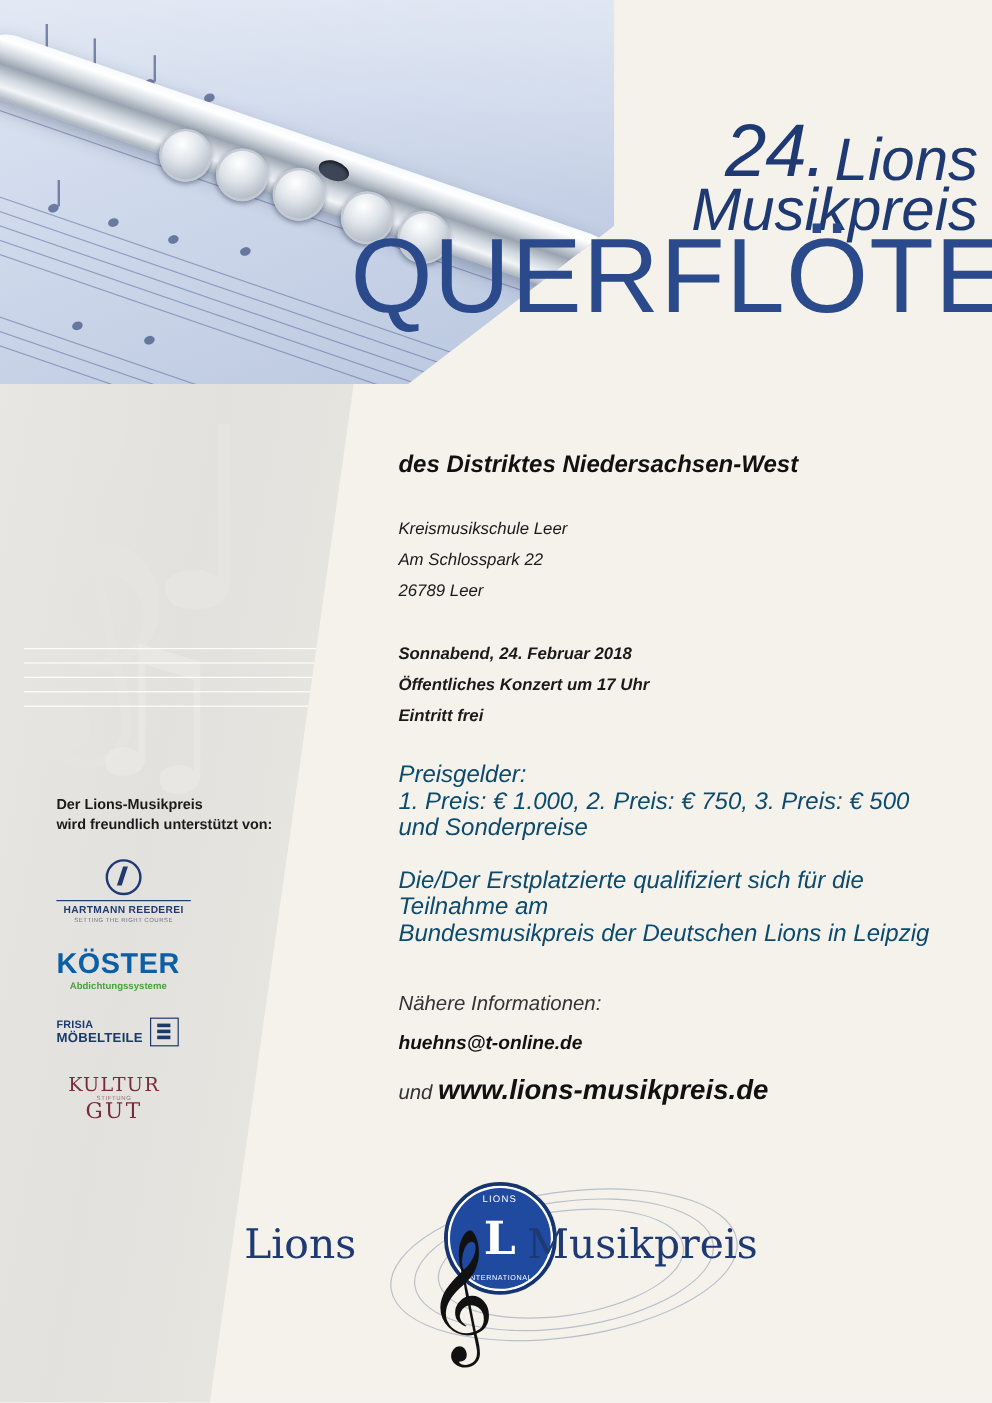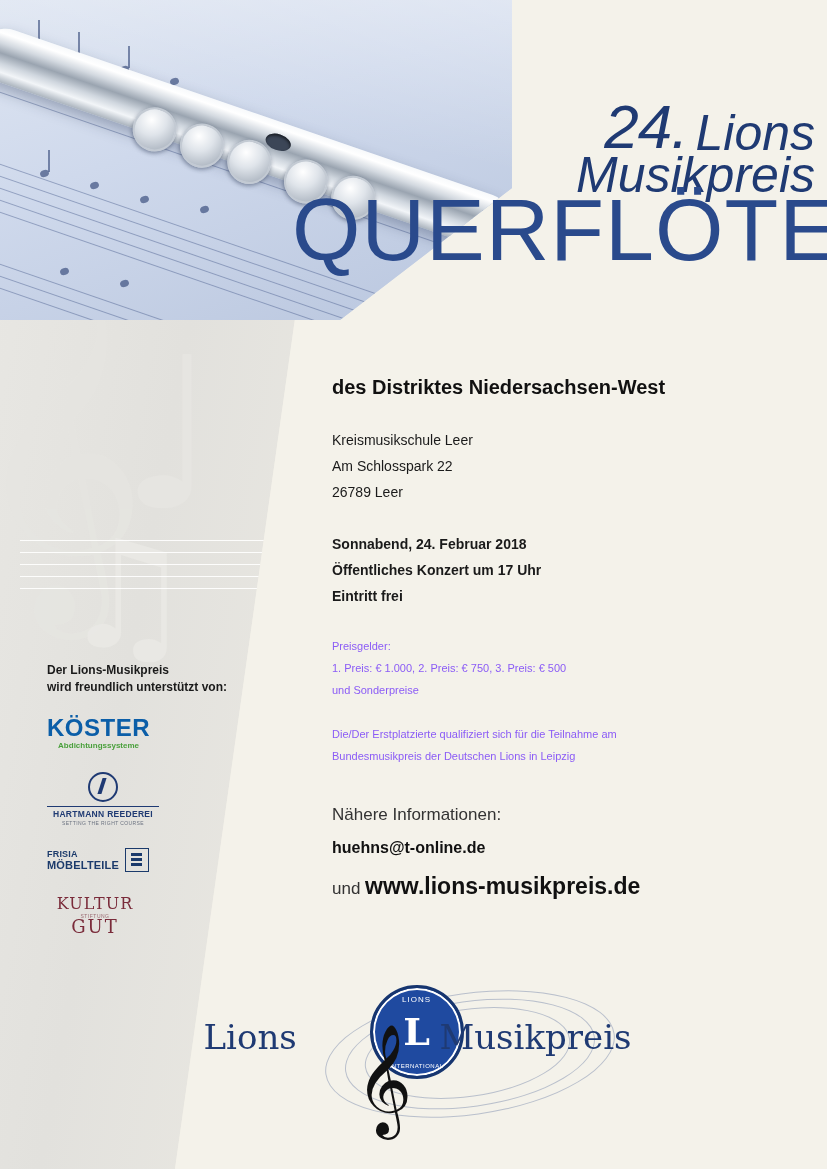--- a/index.html
+++ b/index.html
@@ -176,38 +176,39 @@
     line-height: 1;
   }
 
   
   .content {
     position: absolute;
     left: 332px;
     top: 376px;
     width: 470px;
     color: #1a1a1a;
+    font-style: italic;
   }
   .line-strong {
     font-size: 20px;
     font-weight: bold;
     color: #111;
     margin: 0 0 28px 0;
   }
   .addr, .date {
     font-size: 14px;
     line-height: 26px;
     margin: 12px 0 26px 0;
   }
   .addr div { font-weight: 400; }
   .date div { font-weight: bold; }
   .small {
-    font-size: 11px;
+    font-size: 20px;
     line-height: 22px;
-    color: #8b5cf6;
+    color: #0c4a6e;
     margin: 0 0 22px 0;
   }
   .info-block {
     margin-top: 38px;
   }
   .info-label {
     font-size: 17px;
     color: #333;
     margin-bottom: 14px;
   }
@@ -520,29 +521,29 @@
       </div>
     </div>
   </div>
 
   <div class="sponsors">
     <div class="head">
       <div>Der Lions-Musikpreis</div>
       <div>wird freundlich unterstützt von:</div>
     </div>
 
-    <div class="sp-item sp-koester">
-      <div class="t1">KÖSTER</div>
-      <div class="t2">Abdichtungssysteme</div>
-    </div>
-
     <div class="sp-item sp-hartmann">
       <div class="circ"></div>
       <div class="t1">HARTMANN REEDEREI</div>
       <div class="t2">SETTING THE RIGHT COURSE</div>
+    </div>
+
+    <div class="sp-item sp-koester">
+      <div class="t1">KÖSTER</div>
+      <div class="t2">Abdichtungssysteme</div>
     </div>
 
     <div class="sp-item sp-frisia">
       <div class="txt">
         <div class="t1">FRISIA</div>
         <div class="t2">MÖBELTEILE</div>
       </div>
       <div class="box"></div>
     </div>
 

